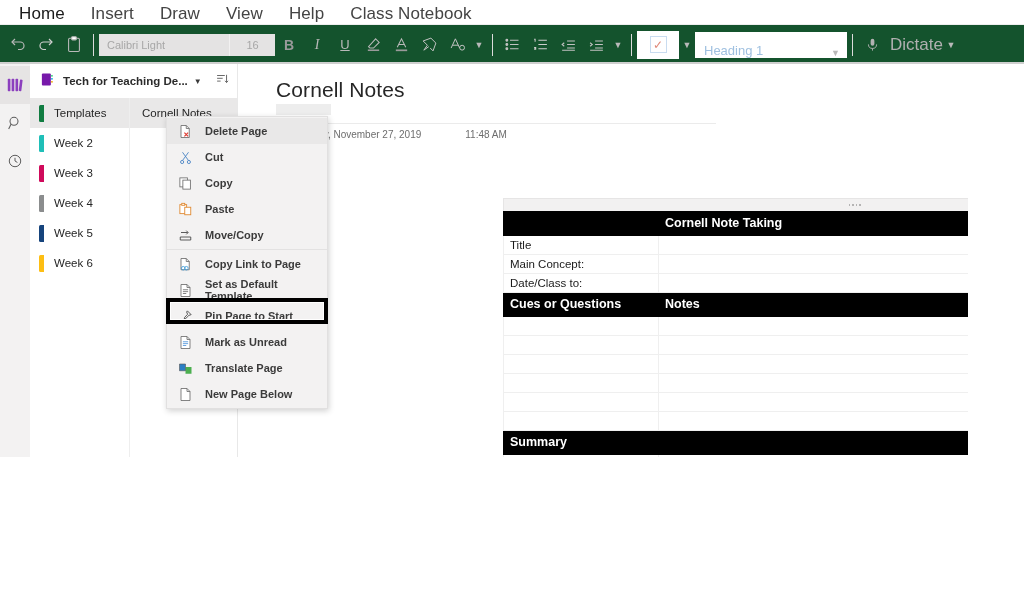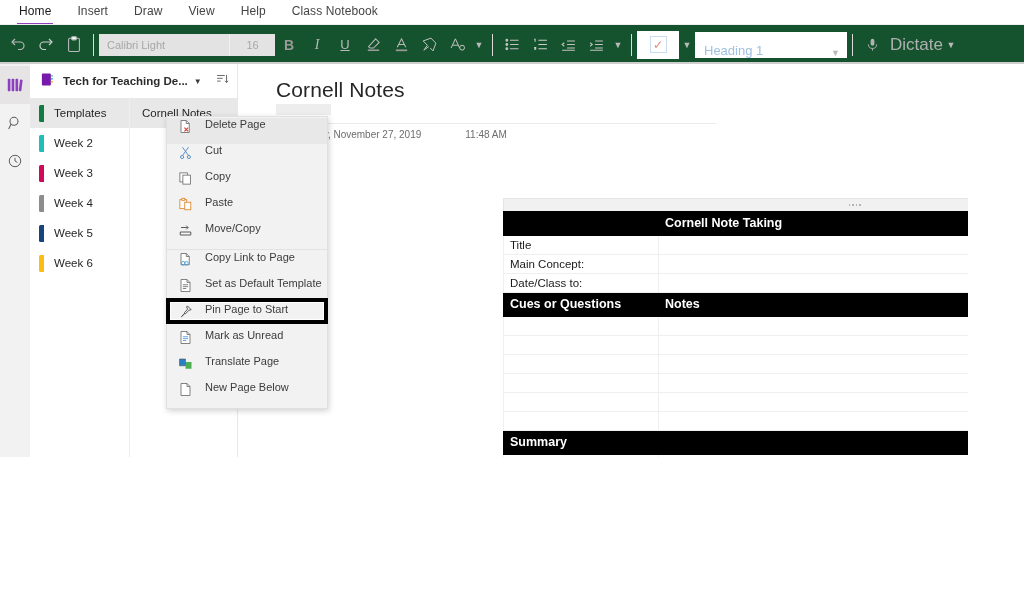--- a/index.html
+++ b/index.html
@@ -14,21 +14,21 @@
   
   .ribbon-tabs {
     height: 24px;
     background: #ffffff;
     display: flex;
     align-items: flex-start;
     padding-left: 6px;
     position: relative;
   }
   .ribbon-tab {
-    font-size: 12px;
+    font-size: 17px;
     color: #444444;
     padding: 4px 13px 5px 13px;
     position: relative;
     white-space: nowrap;
     letter-spacing: .1px;
   }
   .ribbon-tab.active { color: #1a1a1a; }
   .ribbon-tab.active::after {
     content: "";
     position: absolute;
@@ -257,25 +257,26 @@
     left: 166px; top: 116px;
     width: 162px;
     background: #f3f2f2;
     border: 1px solid #e1e0e0;
     box-shadow: 1px 2px 6px rgba(0,0,0,.18);
     padding: 1px 0;
     z-index: 40;
   }
   .ctx-item {
     height: 26px;
-    display: flex; align-items: flex-start;
+    display: flex; align-items: center;
     padding-left: 10px;
     font-size: 11px;
     color: #3b3b3b;
     position: relative;
+    font-weight: bold;
   }
   .ctx-item.hl { background: #e9e8e8; }
   .ctx-ico {
     width: 16px; height: 16px;
     margin-right: 12px;
     flex: 0 0 16px;
     display:flex; align-items:center; justify-content:center;
     color:#6a6a6a;
   }
   .ctx-sep { height:1px; background:#e3e2e2; margin:1px 0; }

